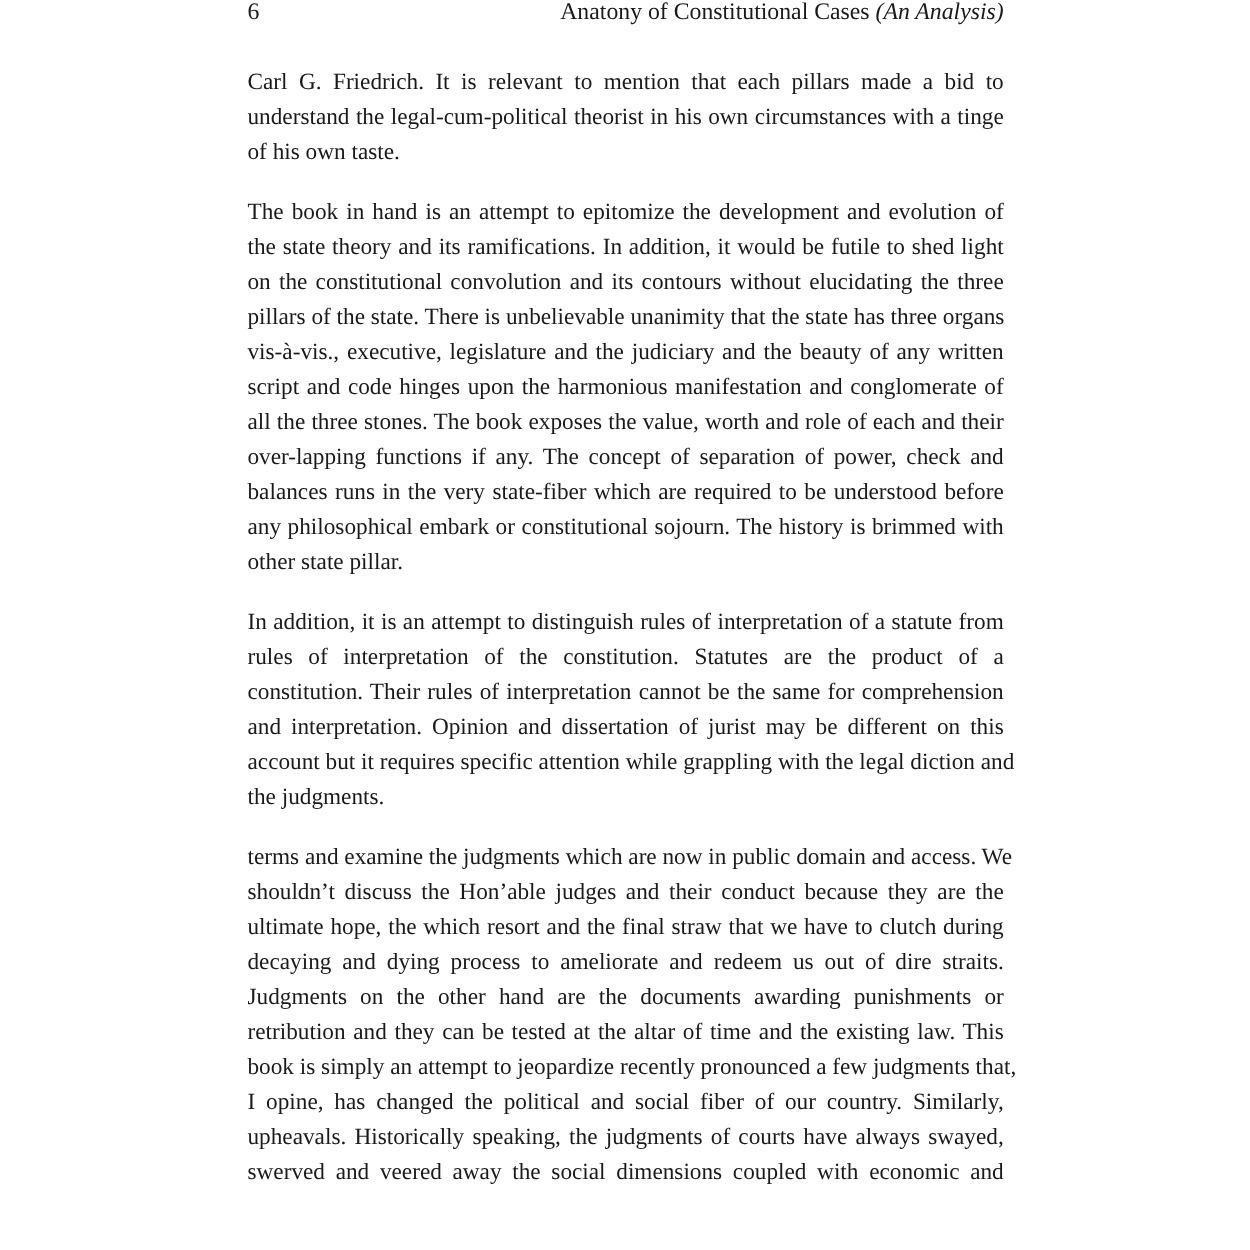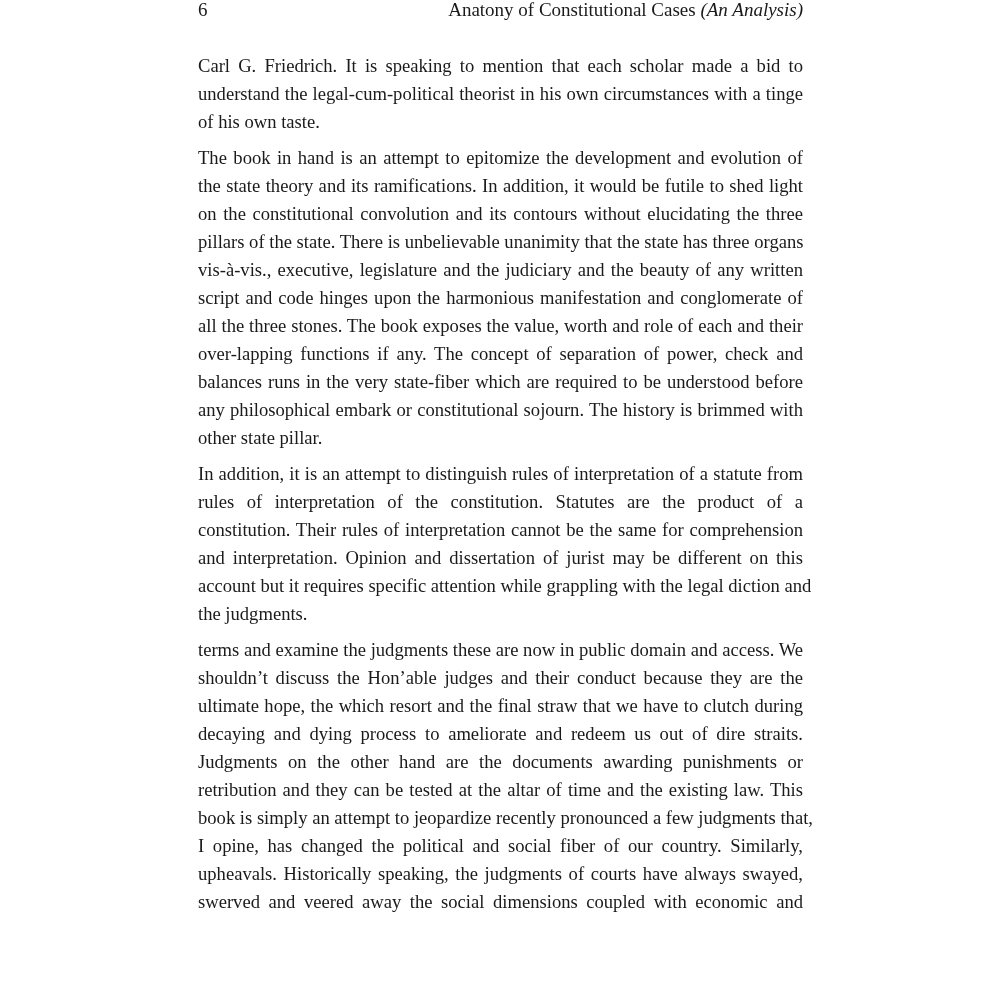--- a/index.html
+++ b/index.html
@@ -56,34 +56,34 @@
       text-align: justify;
       text-align-last: justify;
       white-space: nowrap;
       overflow: visible;
     }
     .line.last {
       text-align: center;
       text-align-last: left;
     }
     .para + .para {
-      margin-top: 8px;
+      margin-top: 20px;
     }
   </style>
 </head>
 <body>
 
 <div class="header">
   <span class="page-number">6</span>
   <span class="running-title"><span>Anatony of Constitutional Cases </span><span class="subtitle">(An Analysis)</span></span>
 </div>
 
 <div class="body-text">
   <p class="para">
-    <span class="line">Carl G. Friedrich. It is speaking to mention that each scholar made a bid to</span>
+    <span class="line">Carl G. Friedrich. It is relevant to mention that each pillars made a bid to</span>
     <span class="line">understand the legal-cum-political theorist in his own circumstances with a tinge</span>
     <span class="line last">of his own taste.</span>
   </p>
   <p class="para">
     <span class="line">The book in hand is an attempt to epitomize the development and evolution of</span>
     <span class="line">the state theory and its ramifications. In addition, it would be futile to shed light</span>
     <span class="line">on the constitutional convolution and its contours without elucidating the three</span>
     <span class="line">pillars of the state. There is unbelievable unanimity that the state has three organs</span>
     <span class="line">vis-à-vis., executive, legislature and the judiciary and the beauty of any written</span>
     <span class="line">script and code hinges upon the harmonious manifestation and conglomerate of</span>
@@ -95,21 +95,21 @@
   </p>
   <p class="para">
     <span class="line">In addition, it is an attempt to distinguish rules of interpretation of a statute from</span>
     <span class="line">rules of interpretation of the constitution. Statutes are the product of a</span>
     <span class="line">constitution. Their rules of interpretation cannot be the same for comprehension</span>
     <span class="line">and interpretation. Opinion and dissertation of jurist may be different on this</span>
     <span class="line">account but it requires specific attention while grappling with the legal diction and</span>
     <span class="line last">the judgments.</span>
   </p>
   <p class="para">
-    <span class="line">terms and examine the judgments these are now in public domain and access. We</span>
+    <span class="line">terms and examine the judgments which are now in public domain and access. We</span>
     <span class="line">shouldn’t discuss the Hon’able judges and their conduct because they are the</span>
     <span class="line">ultimate hope, the which resort and the final straw that we have to clutch during</span>
     <span class="line">decaying and dying process to ameliorate and redeem us out of dire straits.</span>
     <span class="line">Judgments on the other hand are the documents awarding punishments or</span>
     <span class="line">retribution and they can be tested at the altar of time and the existing law. This</span>
     <span class="line">book is simply an attempt to jeopardize recently pronounced a few judgments that,</span>
     <span class="line">I opine, has changed the political and social fiber of our country. Similarly,</span>
     <span class="line">upheavals. Historically speaking, the judgments of courts have always swayed,</span>
     <span class="line">swerved and veered away the social dimensions coupled with economic and</span>
   </p>

